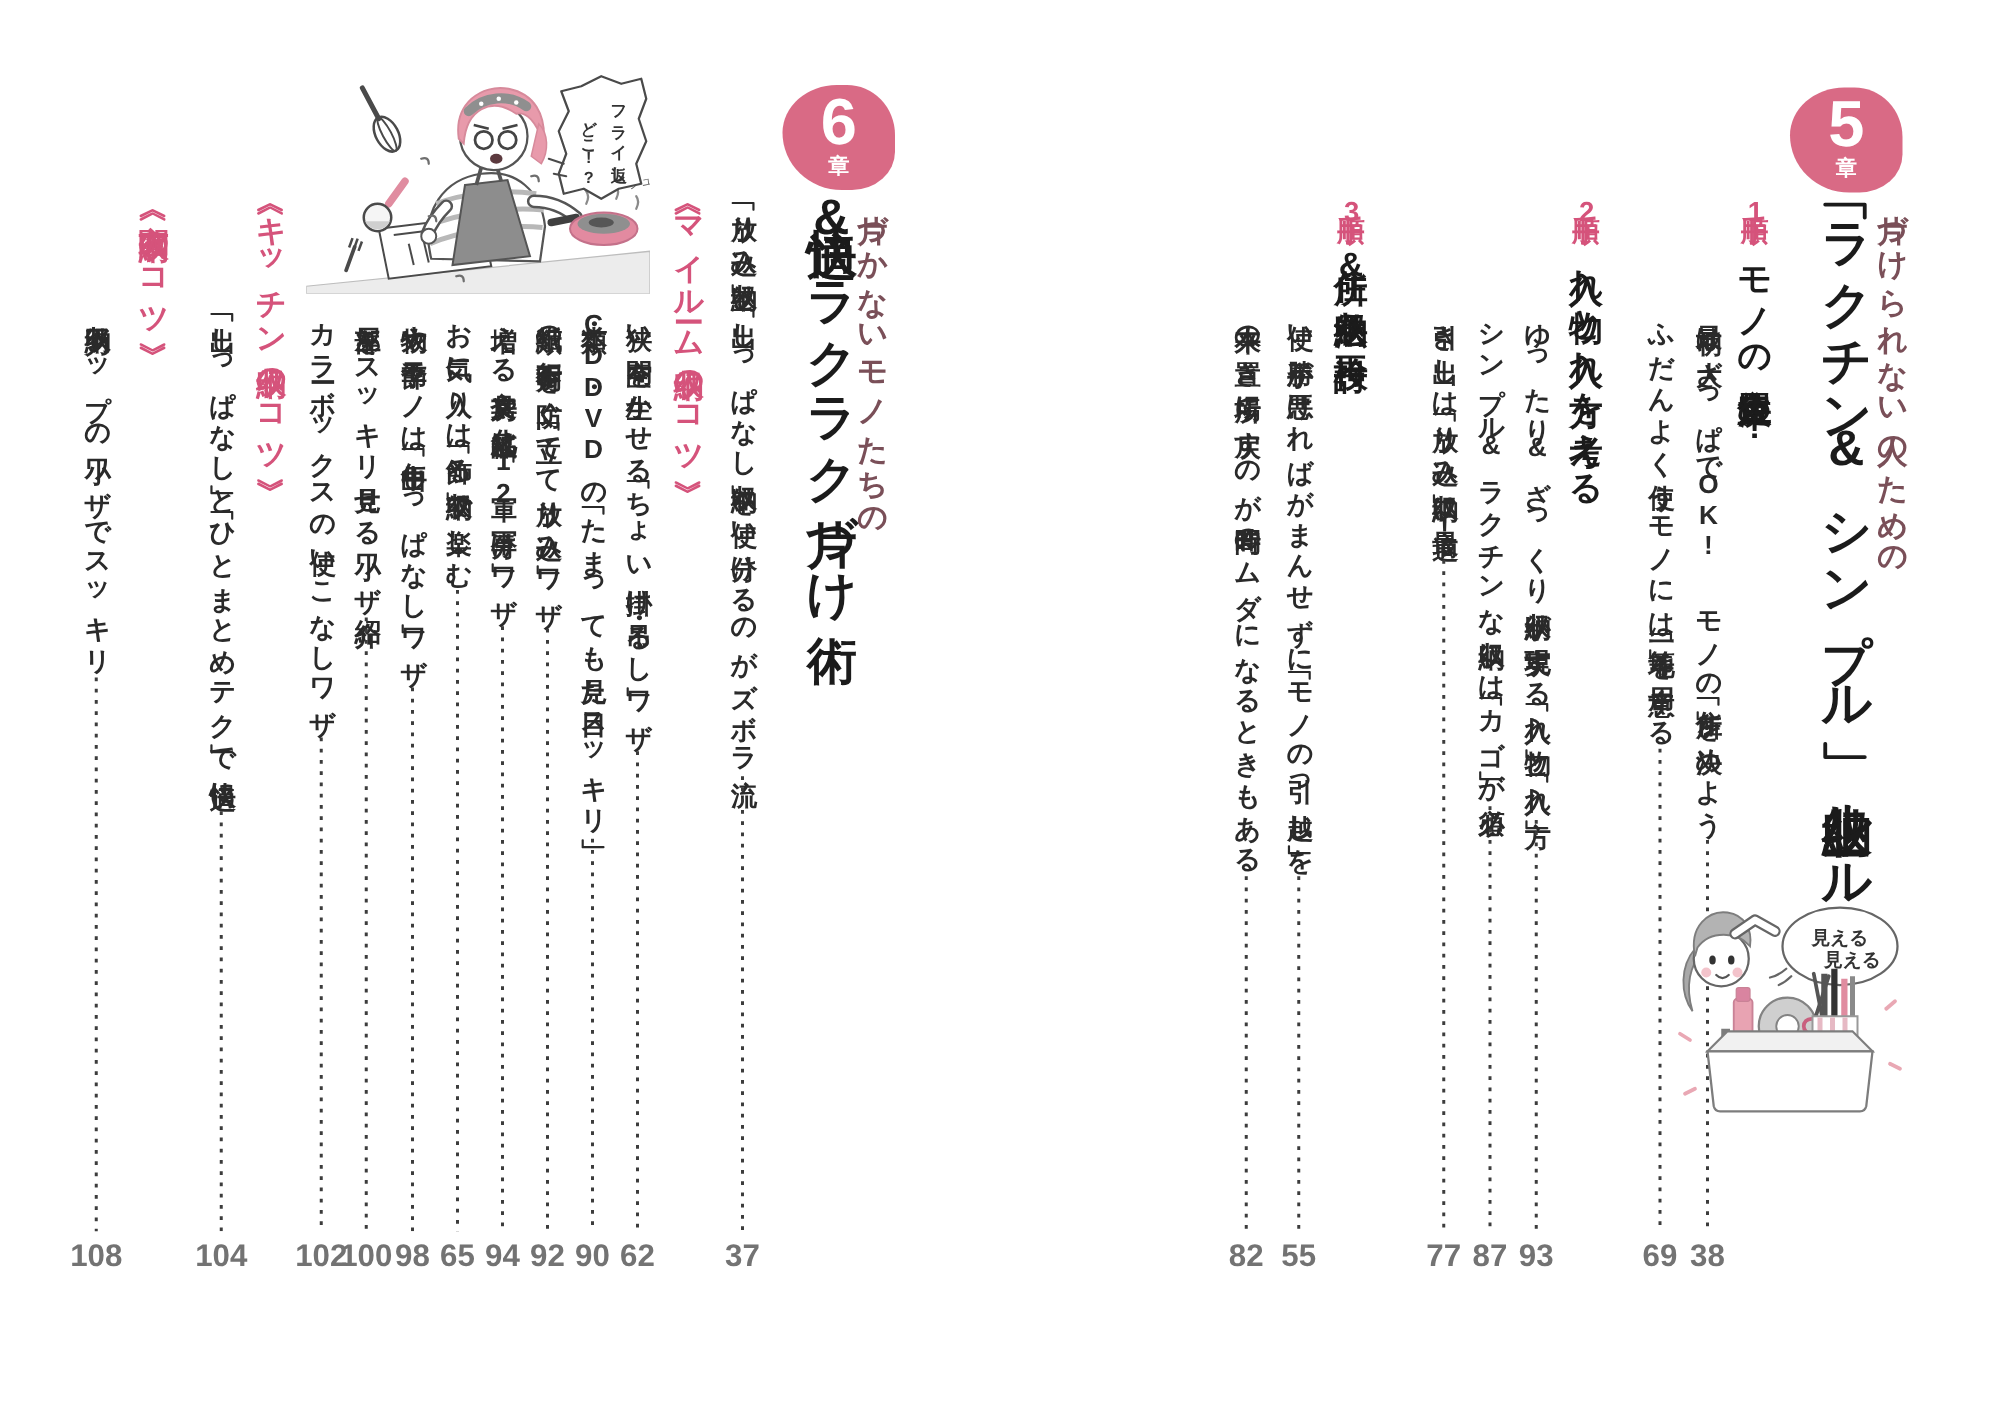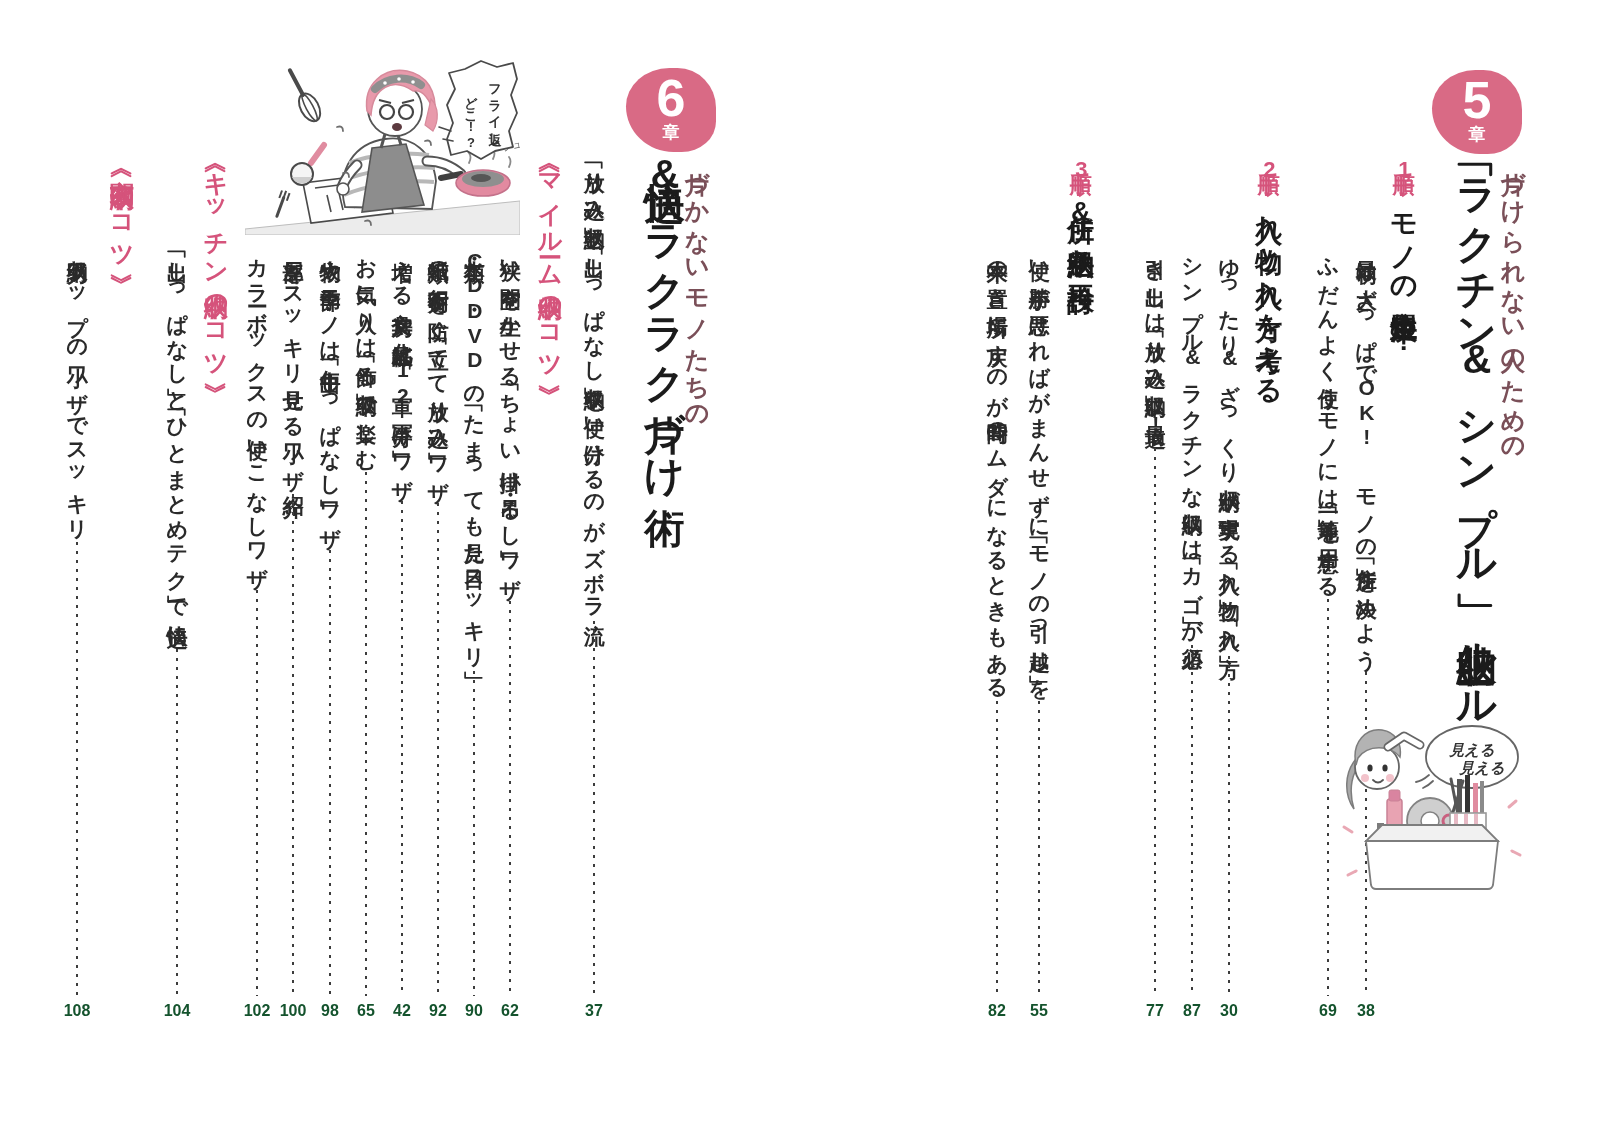--- a/index.html
+++ b/index.html
@@ -34,21 +34,21 @@
     writing-mode:vertical-rl;text-orientation:upright;
     font-size:21px;font-weight:600;color:#2a2a2a;
     letter-spacing:1.5px;line-height:1.45;white-space:nowrap;
   }
   .leader{
     flex:1 1 auto;width:4px;min-height:16px;
     margin:9px 0 6px 0;
     background-image:radial-gradient(circle at 50% 50%, #3c3c3c 1.4px, rgba(0,0,0,0) 1.5px);
     background-size:4px 9px;background-repeat:repeat-y;background-position:center top;
   }
-  .pagenum{font-size:16px;font-weight:600;color:#14532d;letter-spacing:0;}
+  .pagenum{font-size:25px;font-weight:600;color:#737373;letter-spacing:0;}
 
   
   .badge{
     position:absolute;width:90px;height:84px;
     background:#d96a85;
     border-radius:53% 47% 42% 58% / 50% 52% 40% 60%;
     display:flex;flex-direction:column;align-items:center;justify-content:center;
     color:#fff;
   }
   .badge-num{font-size:52px;font-weight:800;line-height:0.85;}
@@ -84,21 +84,21 @@
     <div class="leader"></div>
     <div class="pagenum">69</div>
   </div>
 
   <div class="vt" style="left:1251px;top:155px;">
     <span class="step-label">手順2</span><span class="step-head">入れ物と入れ方を考える</span>
   </div>
   <div class="toc-entry" style="left:1210px;top:244px;height:776px;">
     <div class="entry-txt">ゆったり&amp;ざっくり収納が実現する「入れ物」と「入れ方」</div>
     <div class="leader"></div>
-    <div class="pagenum">30</div>
+    <div class="pagenum">93</div>
   </div>
   <div class="toc-entry" style="left:1173px;top:244px;height:776px;">
     <div class="entry-txt">シンプル&amp;ラクチンな収納には「カゴ」が必須</div>
     <div class="leader"></div>
     <div class="pagenum">87</div>
   </div>
   <div class="toc-entry" style="left:1136px;top:244px;height:776px;">
     <div class="entry-txt">引き出しは「放り込み収納」に最適!</div>
     <div class="leader"></div>
     <div class="pagenum">77</div>
@@ -111,21 +111,21 @@
     <div class="entry-txt">使い勝手が悪ければがまんせずに「モノの引っ越し」を</div>
     <div class="leader"></div>
     <div class="pagenum">55</div>
   </div>
   <div class="toc-entry" style="left:978px;top:244px;height:776px;">
     <div class="entry-txt">本来の置き場所に戻すのが時間のムダになるときもある</div>
     <div class="leader"></div>
     <div class="pagenum">82</div>
   </div>
 
-  <div class="illo" style="left:1330px;top:695px;width:205px;height:200px;font-style:italic;">
+  <div class="illo" style="left:1330px;top:695px;width:205px;height:200px;">
     <svg viewBox="0 0 205 200">
 
       <path d="M26,64 C14,78 14,100 24,114 C18,94 22,76 32,68 Z" fill="#a9a9a9" stroke="#7d7d7d" stroke-width="1.5"></path>
       <circle cx="47" cy="72" r="22" fill="#fff" stroke="#666" stroke-width="1.8"></circle>
       <path d="M26,70 C21,46 37,33 52,35 C66,37 72,49 70,62 C60,50 38,49 28,63 Z" fill="#b3b3b3" stroke="#7d7d7d" stroke-width="1.5"></path>
 
       <path d="M58,52 L74,41 L90,50" fill="none" stroke="#666" stroke-width="9" stroke-linecap="round" stroke-linejoin="round"></path>
       <path d="M58,52 L74,41 L90,50" fill="none" stroke="#fff" stroke-width="5.5" stroke-linecap="round" stroke-linejoin="round"></path>
       <ellipse cx="40" cy="73" rx="2.6" ry="3.6" fill="#333"></ellipse>
       <ellipse cx="55" cy="73" rx="2.6" ry="3.6" fill="#333"></ellipse>
@@ -192,21 +192,21 @@
     <div class="pagenum">90</div>
   </div>
   <div class="toc-entry" style="left:419px;top:244px;height:776px;">
     <div class="entry-txt">紙類の行方不明を防ぐ「立てて放り込み」ワザ</div>
     <div class="leader"></div>
     <div class="pagenum">92</div>
   </div>
   <div class="toc-entry" style="left:383px;top:244px;height:776px;">
     <div class="entry-txt">増える文房具や化粧品は「1軍2軍分け」ワザ</div>
     <div class="leader"></div>
-    <div class="pagenum">42</div>
+    <div class="pagenum">94</div>
   </div>
   <div class="toc-entry" style="left:347px;top:244px;height:776px;">
     <div class="entry-txt">お気に入りは「飾る収納」で楽しむ</div>
     <div class="leader"></div>
     <div class="pagenum">65</div>
   </div>
   <div class="toc-entry" style="left:311px;top:244px;height:776px;">
     <div class="entry-txt">大物や季節モノは「年中出しっぱなし」ワザ</div>
     <div class="leader"></div>
     <div class="pagenum">98</div>

